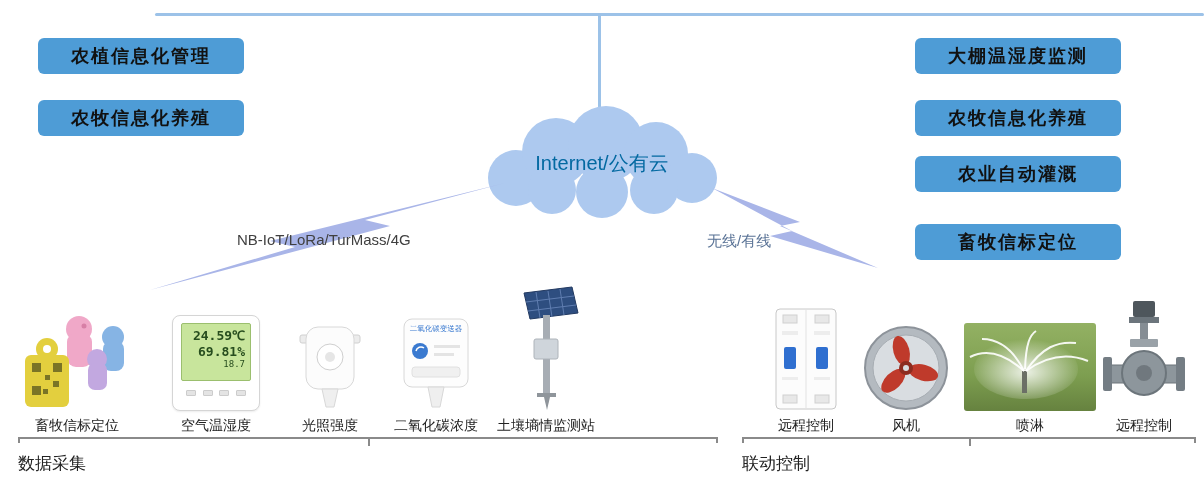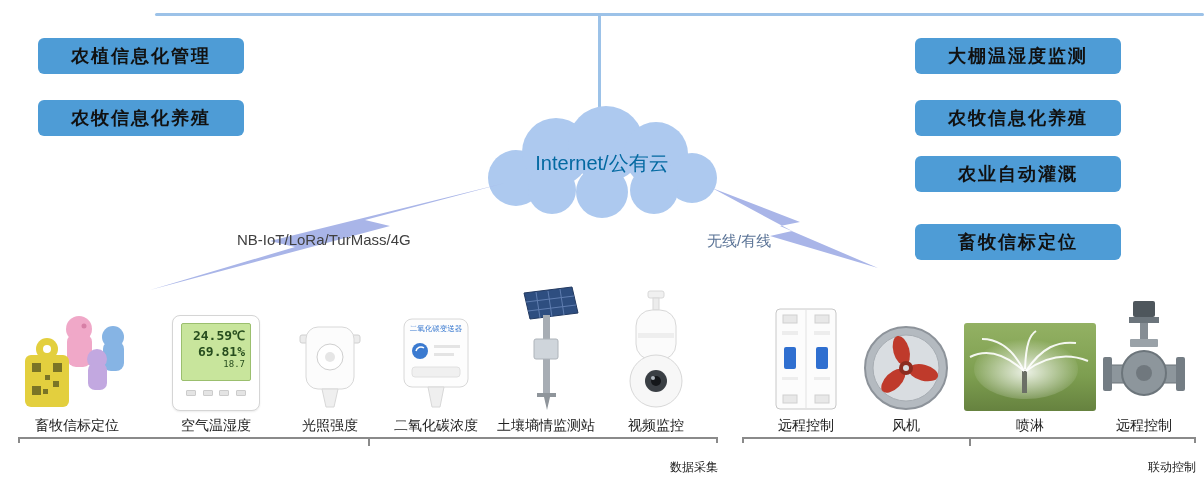--- a/index.html
+++ b/index.html
@@ -39,21 +39,21 @@
   .lcd .big { font-size:13px; font-weight:bold; display:block; }
   .lcd .small { font-size:9px; display:block; }
   .lcd-btns { display:flex; justify-content:space-between; margin-top:9px; padding:0 5px; }
   .lcd-btns i { width:10px; height:6px; background:#e4e4e4; border:1px solid #cccccc; border-radius:1px; }
 
   .bracket { position:absolute; top:437px; height:6px;
              border-top:2px solid #8a8a8a; border-left:2px solid #8a8a8a; border-right:2px solid #8a8a8a; }
   .bracket-tick { position:absolute; left:50%; top:-2px; width:2px; height:9px; background:#8a8a8a; }
   #bracket-sensors { left:18px;  width:700px; }
   #bracket-actuators { left:742px; width:454px; }
-  .group-label { position:absolute; top:452px; text-align:right; font-size:12px; color:#222;margin-top:7px; }
+  .group-label { position:absolute; top:452px; text-align:left; font-size:17px; color:#222; }
   #group-label-sensors { left:18px; width:700px; }
   #group-label-actuators { left:742px; width:454px; }
 </style>
 </head>
 <body>
 
 <div class="stage">
 
   <div id="topline-h" class="topline"></div>
   <div id="topline-v" class="topline"></div>
@@ -186,35 +186,20 @@
         <path d="M32,7 36,33 M44,6 48,32 M56,4 60,30 M22,17 70,11 M24,26 72,20" stroke="#5f7db0" fill="none"></path>
         <rect x="39" y="30" width="7" height="78" fill="#a7adb4"></rect>
         <rect x="30" y="54" width="24" height="20" rx="2" fill="#cfd5db" stroke="#aeb4ba"></rect>
         <rect x="33" y="108" width="19" height="4" fill="#8f959b"></rect>
         <polygon points="40,112 46,112 43,125" fill="#8f959b"></polygon>
       </svg>
     </div>
     <div class="device-label">土壤墒情监测站</div>
   </div>
 
-  <div class="device" style="left:612px;width:88px">
-    <div class="device-art">
-      <svg width="72" height="122" viewBox="0 0 72 122">
-        <rect x="28" y="2" width="16" height="7" rx="2" fill="#f0f0f0" stroke="#d8d8d8"></rect>
-        <rect x="33" y="9" width="6" height="12" fill="#ececec" stroke="#d8d8d8"></rect>
-        <rect x="16" y="21" width="40" height="50" rx="16" fill="#fbfbfb" stroke="#d8d8d8"></rect>
-        <rect x="18" y="44" width="36" height="5" fill="#eeeeee"></rect>
-        <circle cx="36" cy="92" r="26" fill="#f7f7f7" stroke="#d8d8d8"></circle>
-        <circle cx="36" cy="92" r="11" fill="#3a3f44"></circle>
-        <circle cx="36" cy="92" r="5" fill="#14171a"></circle>
-        <circle cx="33" cy="89" r="2" fill="#aeb6bd"></circle>
-      </svg>
-    </div>
-    <div class="device-label">视频监控</div>
-  </div>
 
   <div class="device" style="left:762px;width:88px">
     <div class="device-art">
       <svg width="66" height="104" viewBox="0 0 66 104">
         <rect x="3" y="2" width="60" height="100" rx="4" fill="#fcfcfc" stroke="#c8c8c8"></rect>
         <line x1="33" y1="2" x2="33" y2="102" stroke="#e2e2e2"></line>
         <rect x="10" y="8" width="14" height="8" fill="#e8e8e8" stroke="#d0d0d0"></rect>
         <rect x="42" y="8" width="14" height="8" fill="#e8e8e8" stroke="#d0d0d0"></rect>
         <rect x="10" y="88" width="14" height="8" fill="#e8e8e8" stroke="#d0d0d0"></rect>
         <rect x="42" y="88" width="14" height="8" fill="#e8e8e8" stroke="#d0d0d0"></rect>

